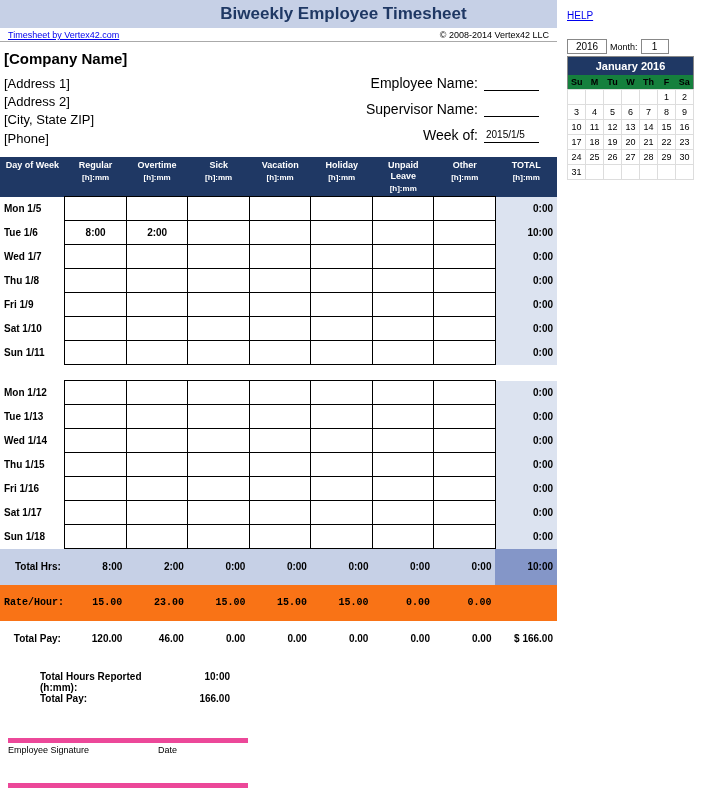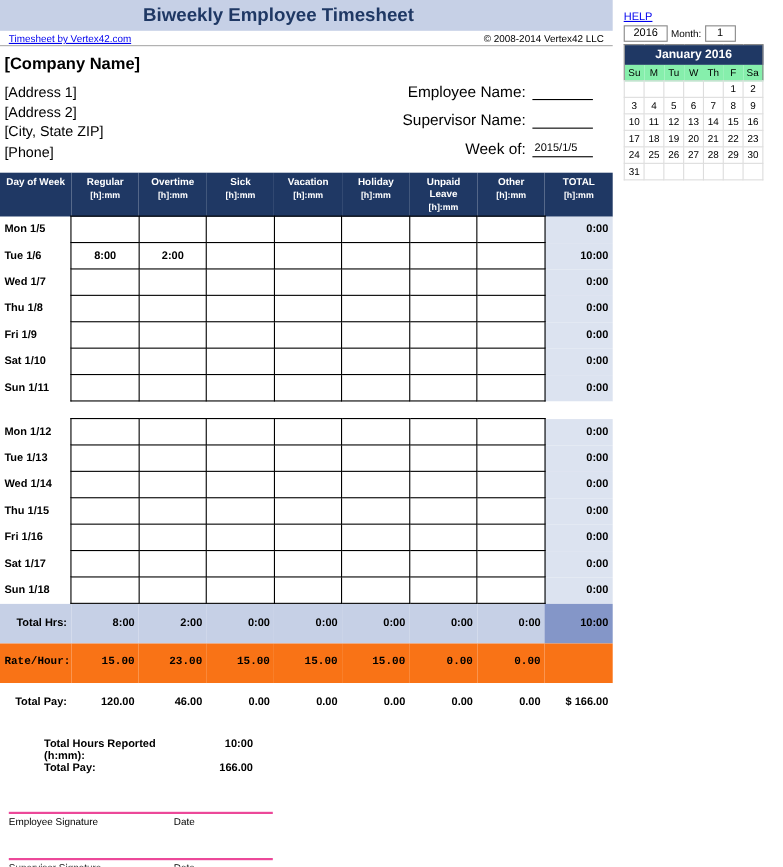--- a/index.html
+++ b/index.html
@@ -21,20 +21,21 @@
   .side-col {
     flex: 1;
     padding: 10px 10px 0 10px;
   }
   .title-band {
     background: #c6d0e6;
     padding: 4px 0 4px 130px;
     font-size: 17px;
     font-weight: bold;
     color: #1f3864;
+    text-align: center;
   }
   .subtitle-row {
     display: flex;
     justify-content: space-between;
     font-size: 9px;
     padding: 2px 8px 1px 8px;
     border-bottom: 1px solid #aaa;
   }
   .subtitle-row a { color: #0000ee; text-decoration: underline; }
   .company-block {
@@ -120,37 +121,37 @@
     font-size: 10px;
     font-weight: bold;
   }
   .summary-row { display: flex; }
   .summary-row .slbl { width: 140px; text-align: left; padding-right: 10px; }
   .summary-row .sval { width: 50px; text-align: right; }
 
   .sig-block { padding: 30px 8px 0 8px; }
   .sig-line {
     width: 240px;
-    border-top: 2px solid #ec4899;
+    border-top: 5px solid #ec4899;
     display: flex;
     font-size: 9px;
     padding-top: 2px;
     margin-bottom: 28px;
   }
   .sig-line .s1 { width: 150px; }
 
   
-  .help-link { color: #0000ee; text-decoration: underline; font-size: 10px; display:inline-block; margin-bottom:2px;}
+  .help-link { color: #0000ee; text-decoration: underline; font-size: 10px; display:inline-block; margin-bottom:18px;}
   .cal-inputs { display:flex; align-items:center; gap:3px; margin-bottom:2px;}
   .cal-inputs input { width: 40px; font-size: 10px; text-align:center; border:1px solid #888; padding:1px;}
   .cal-inputs .mlabel { font-size:9px; }
   .cal-inputs input.month { width: 28px; }
   table.cal { border-collapse: collapse; font-size: 9px; border:1px solid #888;}
   table.cal th.title { background:#1f3864; color:#fff; text-align:center; padding:3px; font-size:11px;}
-  table.cal th.dow { background:#86efac; text-align:center; width:18px; padding:2px; font-weight:normal;margin-top:24px;}
+  table.cal th.dow { background:#15803d; text-align:center; width:18px; padding:2px; font-weight:bold;margin-top:24px;}
   table.cal td { text-align:center; padding:2px 2px; width:18px; height:14px; border:1px solid #ddd; }
 </style>
 </head>
 <body>
 
 <div class="main-col">
   <div class="title-band">Biweekly Employee Timesheet</div>
   <div class="subtitle-row">
     <a href="#">Timesheet by Vertex42.com</a>
     <span>© 2008-2014 Vertex42 LLC</span>

